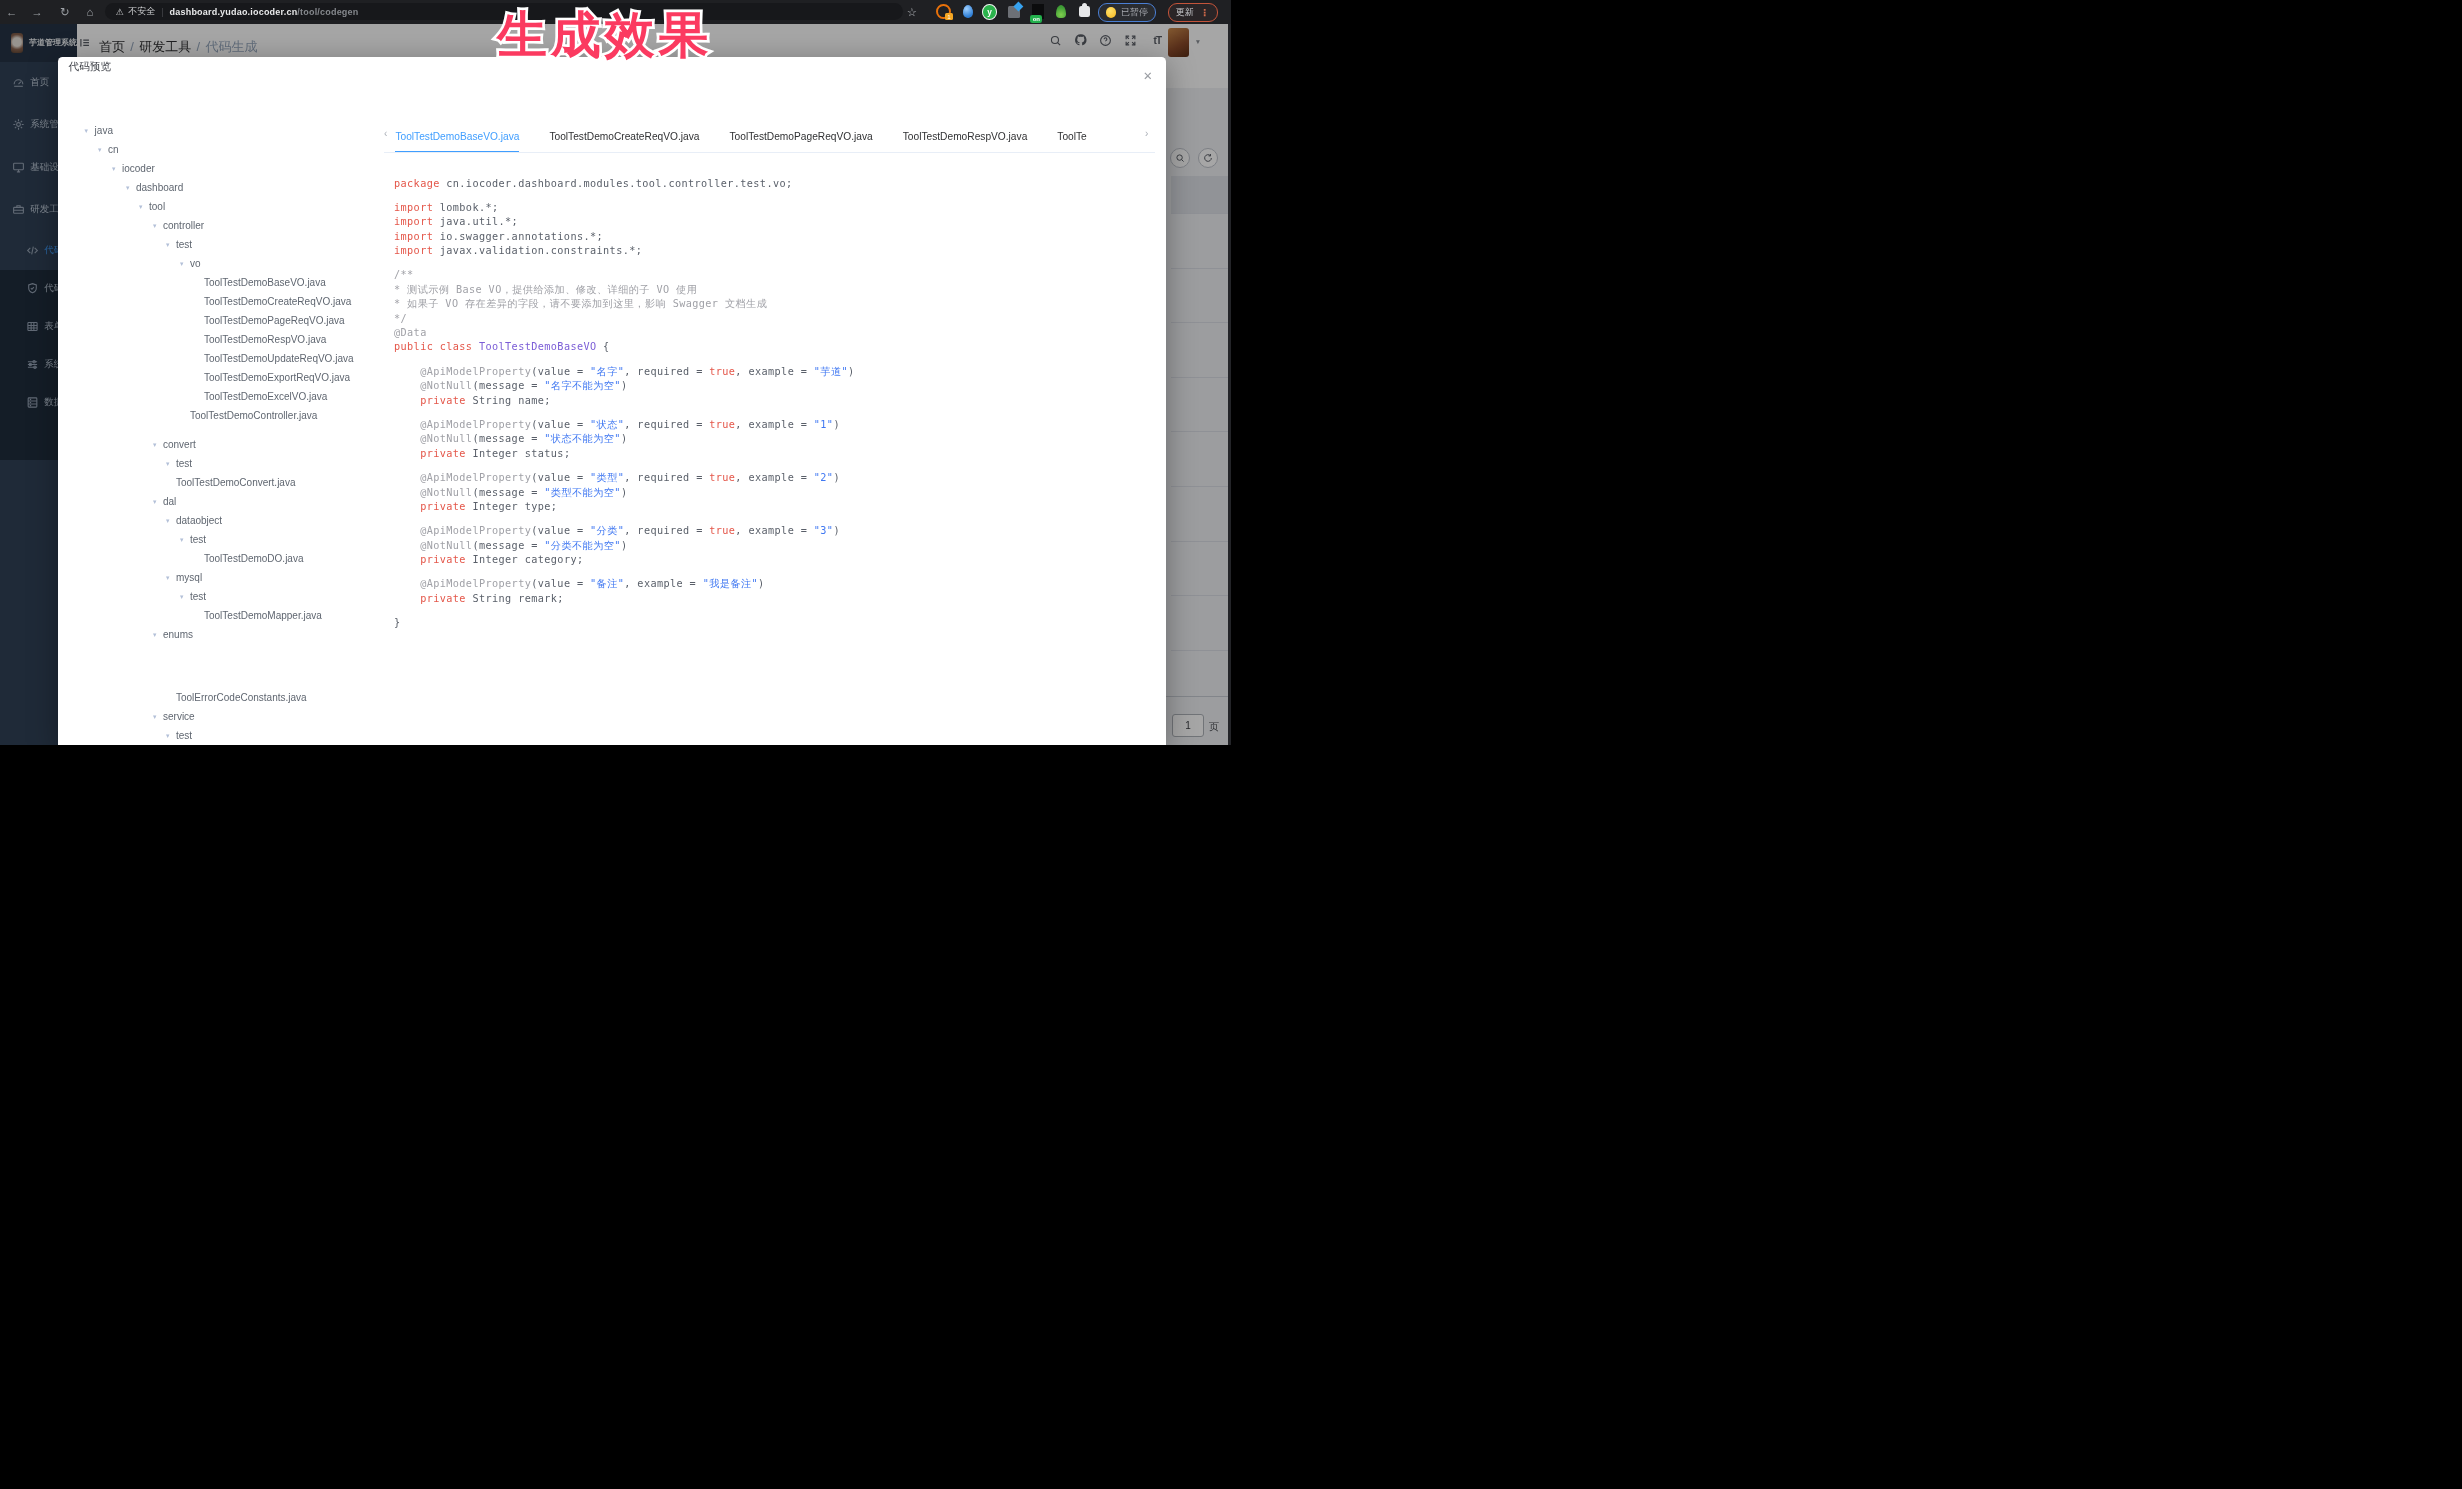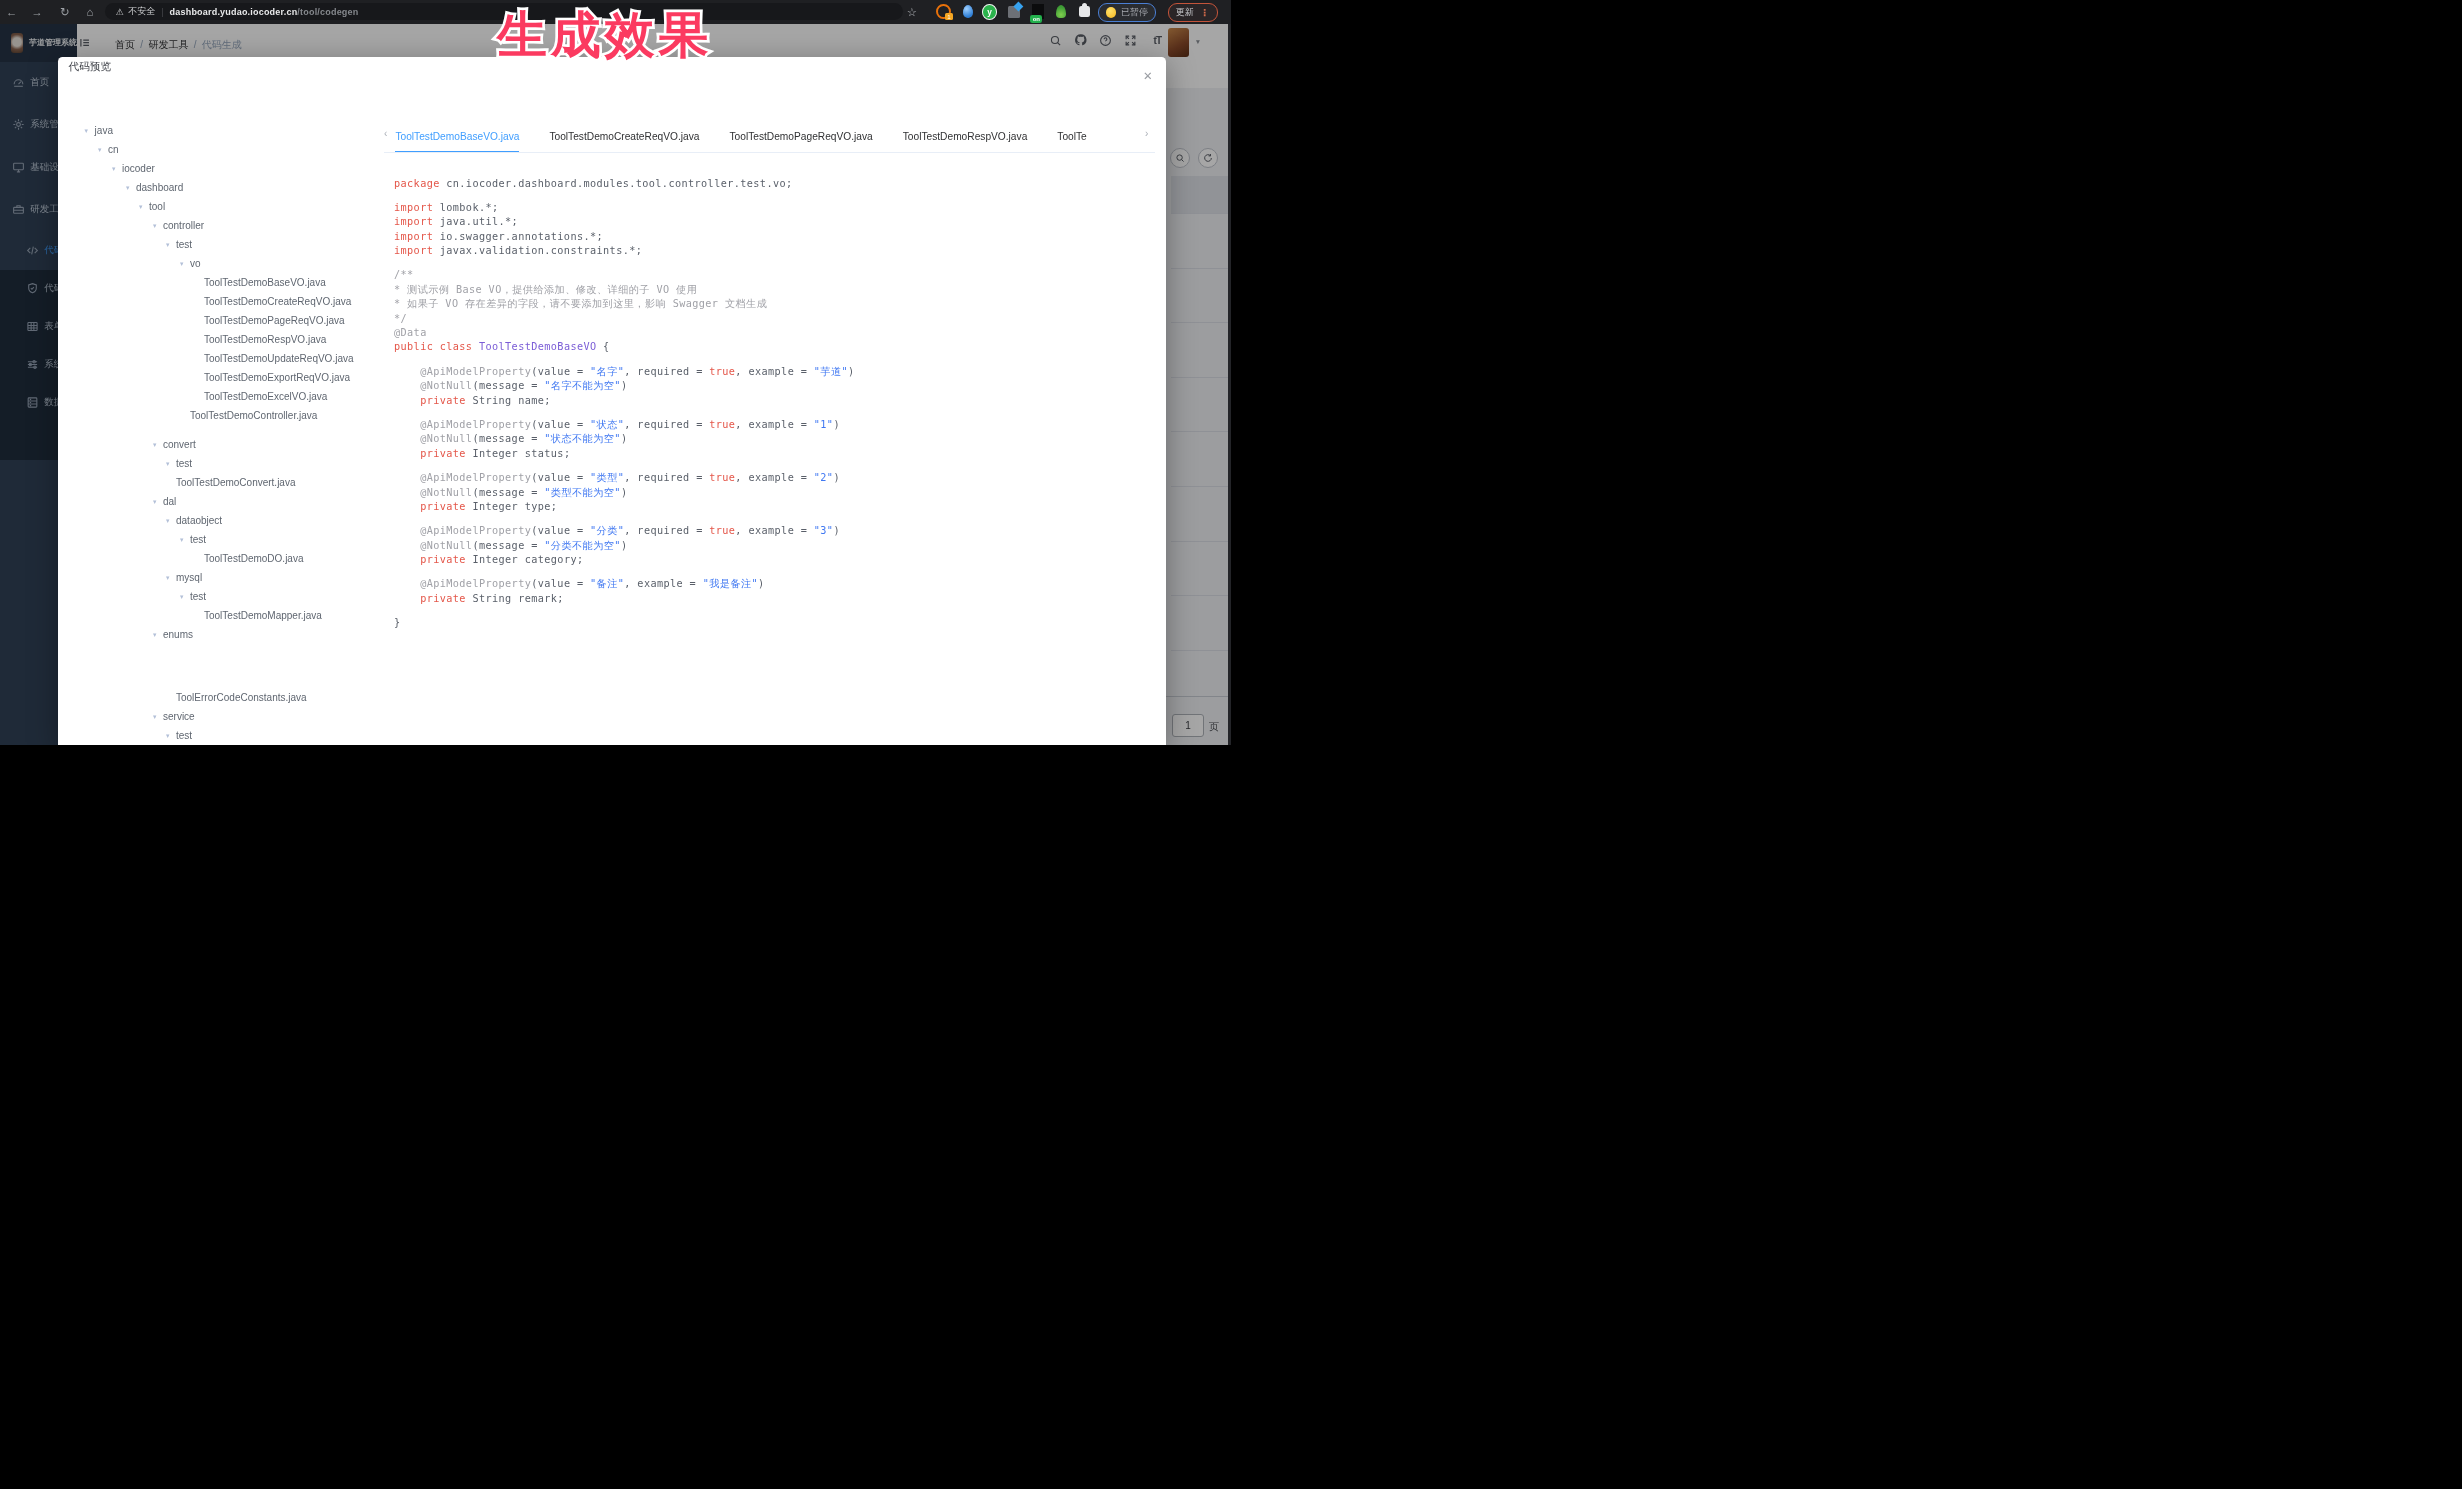--- a/index.html
+++ b/index.html
@@ -43,21 +43,21 @@
   .kebab{color:#d26a4a;font-weight:bold;font-size:10px;}
   
   .app{position:absolute;left:0;top:23.5px;width:1231px;height:721px;background:#f0f2f5;}
   .logoblk{position:absolute;left:0;top:0;width:77px;height:38px;background:#263445;display:flex;
            align-items:center;z-index:1;}
   .rabbit{width:15px;height:20px;margin-left:11.4px;border-radius:3px;
           background:radial-gradient(circle at 50% 45%,#e9e2da 0 34%,#8a6450 60%,#57402f);}
   .logotitle{color:#f0f3f6;font-size:8px;font-weight:bold;margin-left:6px;white-space:nowrap;}
   .navbar{position:absolute;left:77px;top:0;width:1154px;height:38px;background:#fff;}
   .hamb{position:absolute;left:79px;top:13.7px;width:11.4px;height:10px;color:#5a5e66;}
-  .crumb{position:absolute;left:115px;top:14.4px;font-size:10px;color:#303133;white-space:nowrap;}
+  .crumb{position:absolute;left:99px;top:14.4px;font-size:13px;color:#303133;white-space:nowrap;}
   .crumb .sep{color:#97a8be;margin:0 5.3px;}
   .crumb .cur{color:#97a8be;}
   .hicons{position:absolute;top:9px;display:flex;align-items:center;color:#5a5e66;}
   .hic{width:15px;height:15px;display:flex;align-items:center;justify-content:center;margin-left:10px;}
   .tt{font-size:10px;font-weight:bold;letter-spacing:-0.8px;margin-left:12px;}
   .avatar{position:absolute;left:1168px;top:4.6px;width:20.5px;height:29px;border-radius:3px;
           background:linear-gradient(150deg,#c98a4b,#8a4a2a 60%,#5d3018);}
   .avcaret{position:absolute;left:1196px;top:13.7px;color:#8a8f96;font-size:7.6px;}
   .tagsbar{position:absolute;left:77px;top:38px;width:1154px;height:26.6px;background:#fff;
            border-bottom:0.8px solid #d8dce5;}

